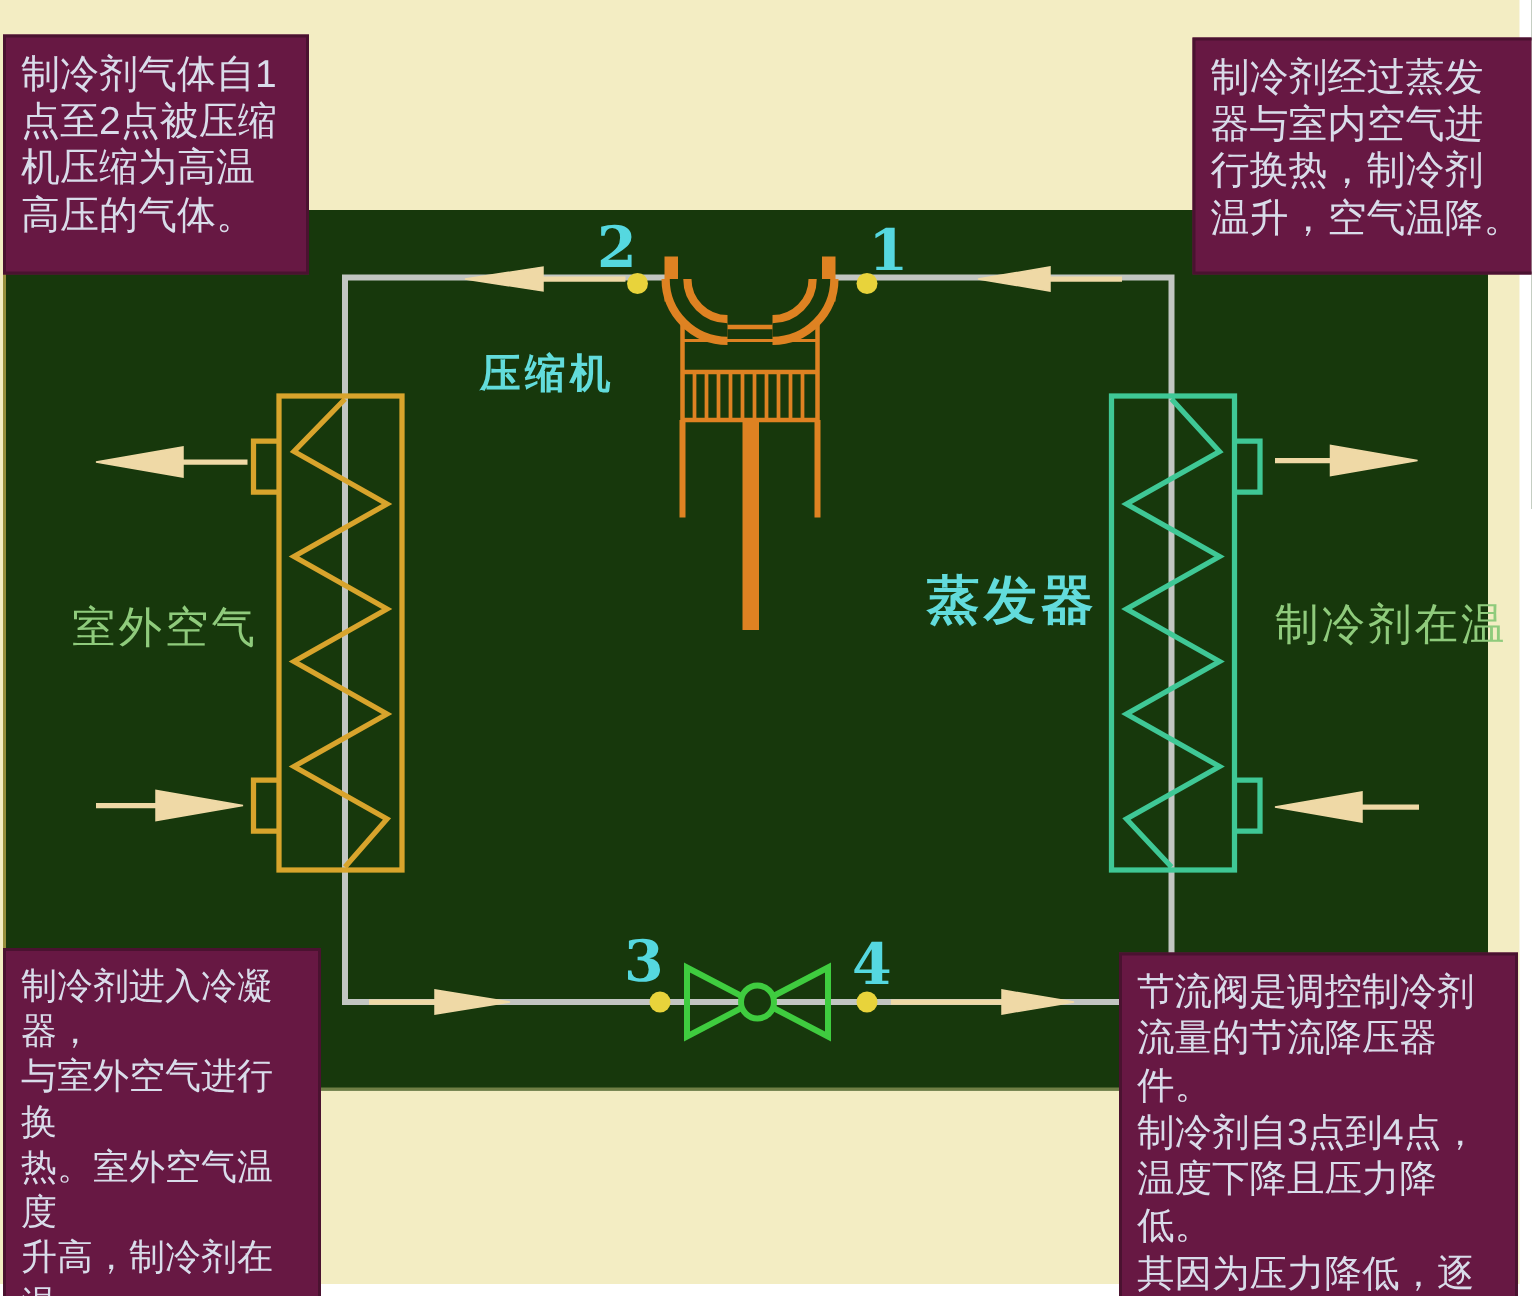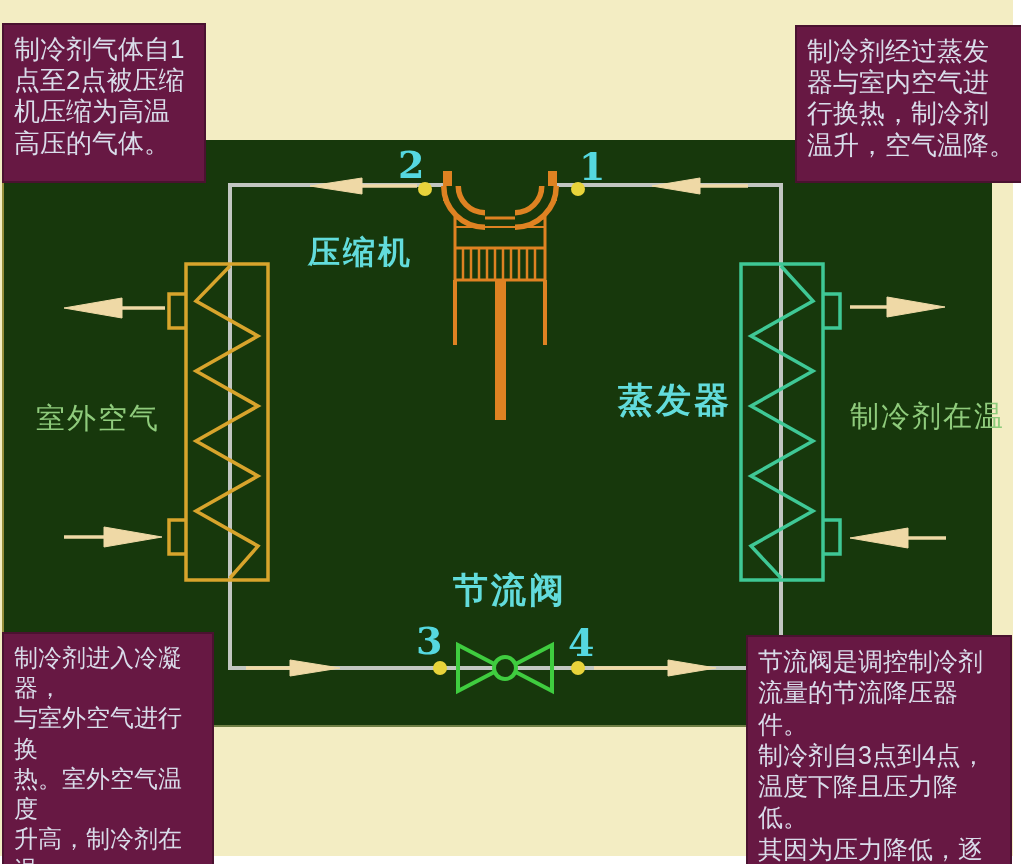--- a/index.html
+++ b/index.html
@@ -147,24 +147,23 @@
 升高，制冷剂在温
 度下降的过程中，
 逐步冷凝成液态。</div>
   <div id="note-br" class="note-box">节流阀是调控制冷剂
 流量的节流降压器件。
 制冷剂自3点到4点，
 温度下降且压力降低。
 其因为压力降低，逐
 步发生汽化。</div>
 
-  <div class="comp-label" style="left:308px;top:231px;font-size:32px;">压缩机</div>
+  <div class="comp-label" style="left:320px;top:231px;font-size:27px;">压缩机</div>
   <div class="comp-label" style="left:618px;top:377px;">蒸发器</div>
-  <div class="comp-label" style="left:453px;top:567px;">节流阀</div>
 
-  <div class="air-label" style="left:36px;top:399px;text-align:center;">室外空气</div>
+  <div class="air-label" style="left:48px;top:399px;text-align:center;">室外空气</div>
   <div class="air-label" style="left:850px;top:397px;">制冷剂在温</div>
 
   <div class="pt-num" style="left:579px;top:144px;">1</div>
   <div class="pt-num" style="left:398px;top:142px;">2</div>
   <div class="pt-num" style="left:416px;top:618px;">3</div>
   <div class="pt-num" style="left:568px;top:620px;">4</div>
 </div>
 
 </body></html>

